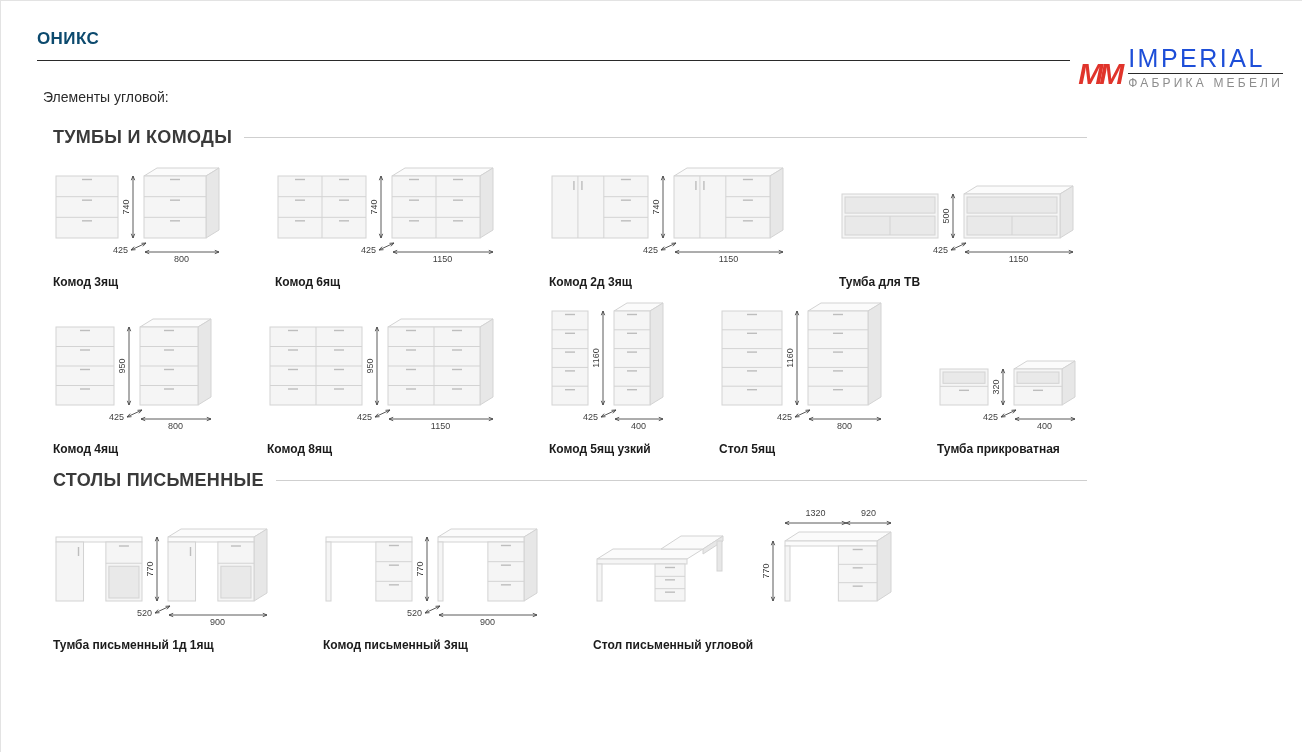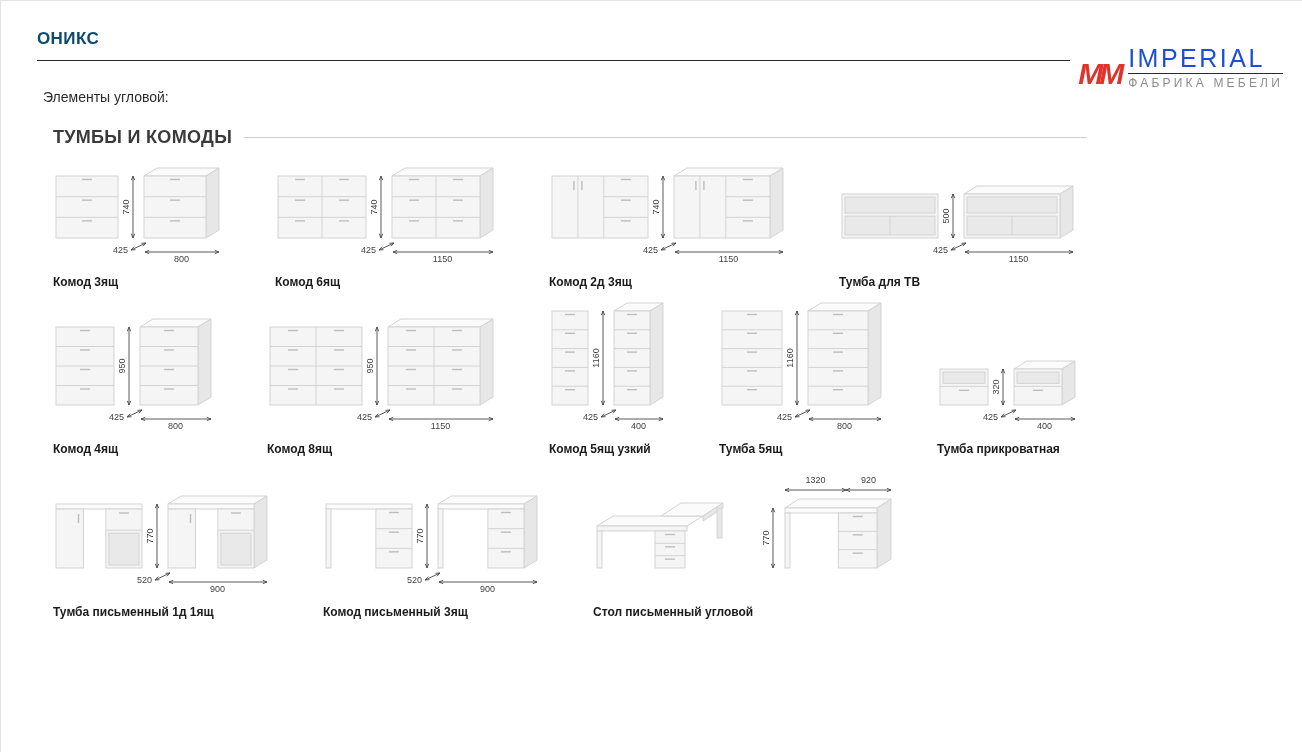--- a/index.html
+++ b/index.html
@@ -342,21 +342,21 @@
               <text x="74" y="59" fill="#3f3f3f" font-size="9" text-anchor="middle" transform="rotate(-90 74 59)">1160</text>
               <line x1="76" y1="118" x2="91" y2="111" stroke="#474747" stroke-width="0.9"></line>
               <path d="M91 111 L87.9 114.3 M91 111 L86.5 111.3" stroke="#474747" stroke-width="0.9" fill="none"></path>
               <path d="M76 118 L79.1 114.7 M76 118 L80.5 117.7" stroke="#474747" stroke-width="0.9" fill="none"></path>
               <text x="73" y="121" fill="#3f3f3f" font-size="9" text-anchor="end">425</text>
               <line x1="90" y1="120" x2="162" y2="120" stroke="#474747" stroke-width="0.9"></line>
               <path d="M162 120 L157.8 121.7 M162 120 L157.8 118.3" stroke="#474747" stroke-width="0.9" fill="none"></path>
               <path d="M90 120 L94.2 118.3 M90 120 L94.2 121.7" stroke="#474747" stroke-width="0.9" fill="none"></path>
               <text x="125.5" y="130" fill="#3f3f3f" font-size="9" text-anchor="middle">800</text>
             </svg>
-            <div class="card-name">Тумба 5ящ</div>
+            <div class="card-name">Стол 5ящ</div>
           </div>
           <div class="card">
             <svg height="138" width="148" viewBox="0 0 148 138">
               <rect x="3" y="70" width="48" height="36" fill="#f5f5f5" stroke="#d3d3d3"></rect>
               <rect x="6" y="73" width="42" height="11.34" fill="#e9e9e9" stroke="#d3d3d3"></rect>
               <line x1="3" y1="87.34" x2="51" y2="87.34" stroke="#d3d3d3"></line>
               <line x1="22" y1="91.34" x2="32" y2="91.34" stroke="#bdbdbd" stroke-width="1.4"></line>
               <polygon points="77,70 90,62 138,62 125,70" fill="#fbfbfb" stroke="#d3d3d3"></polygon>
               <polygon points="125,70 138,62 138,98 125,106" fill="#e7e7e7" stroke="#d3d3d3"></polygon>
               <rect x="77" y="70" width="48" height="36" fill="#f5f5f5" stroke="#d3d3d3"></rect>
@@ -374,20 +374,24 @@
               <line x1="78" y1="120" x2="138" y2="120" stroke="#474747" stroke-width="0.9"></line>
               <path d="M138 120 L133.8 121.7 M138 120 L133.8 118.3" stroke="#474747" stroke-width="0.9" fill="none"></path>
               <path d="M78 120 L82.2 118.3 M78 120 L82.2 121.7" stroke="#474747" stroke-width="0.9" fill="none"></path>
               <text x="107.5" y="130" fill="#3f3f3f" font-size="9" text-anchor="middle">400</text>
             </svg>
             <div class="card-name">Тумба прикроватная</div>
           </div>
         </div>
       </div>
       <div class="section">
+        <div class="section-header">
+          <div class="section-title">СТОЛЫ ПИСЬМЕННЫЕ</div>
+          <div class="section-rule"></div>
+        </div>
         <div class="row">
           <div class="card">
             <svg height="130" width="224" viewBox="0 0 224 130">
               <rect x="3" y="34" width="86" height="5" fill="#fbfbfb" stroke="#d3d3d3"></rect>
               <rect x="3" y="39" width="27.52" height="59" fill="#f5f5f5" stroke="#d3d3d3"></rect>
               <line x1="25.52" y1="44" x2="25.52" y2="53" stroke="#bdbdbd" stroke-width="1.4"></line>
               <rect x="52.88" y="39" width="36.12" height="59" fill="#f5f5f5" stroke="#d3d3d3"></rect>
               <line x1="65.94" y1="43" x2="75.94" y2="43" stroke="#bdbdbd" stroke-width="1.4"></line>
               <line x1="52.88" y1="60.239999999999995" x2="89" y2="60.239999999999995" stroke="#d3d3d3"></line>
               <rect x="55.88" y="63.239999999999995" width="30.119999999999997" height="31.760000000000005" fill="#e9e9e9" stroke="#d3d3d3"></rect>

